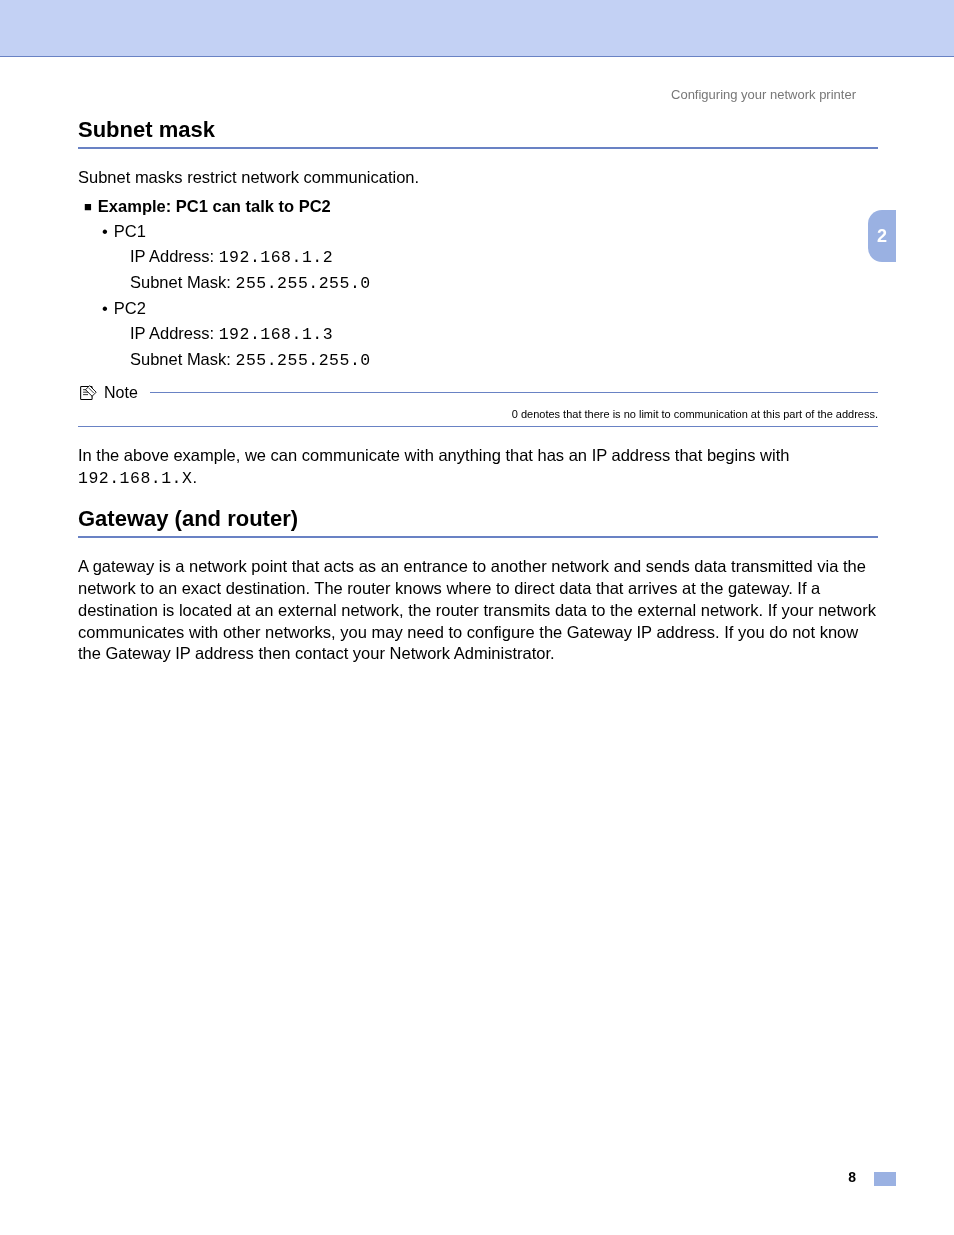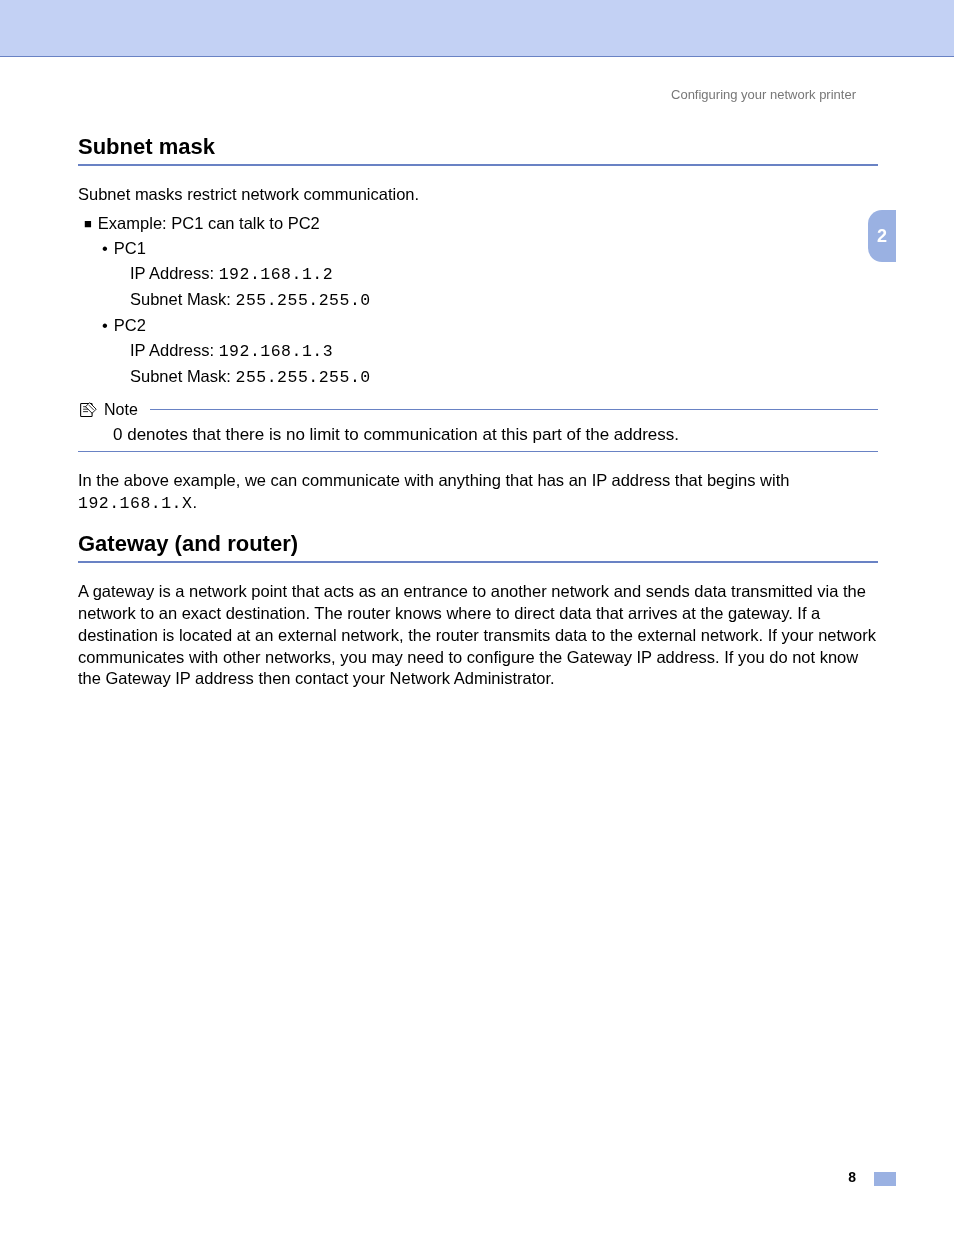--- a/index.html
+++ b/index.html
@@ -2,35 +2,35 @@
 <html><head>
 <meta charset="utf-8">
 <style>
   * { box-sizing: border-box; margin: 0; padding: 0; }
   html, body { width: 954px; height: 1235px; background: #fff; font-family: Arial, Helvetica, sans-serif; color: #000; }
   .page { position: relative; width: 896px; height: 1235px; padding-left: 20px; }
   .top-band { position: absolute; left: 0; top: 0; width: 954px; height: 56px; background: #c3d1f4; }
   .top-rule { position: absolute; left: 0; top: 56px; width: 954px; height: 1px; background: #6982c4; }
   .breadcrumb { position: absolute; top: 87px; right: 40px; font-size: 13px; color: #777; }
   .chapter-tab { position: absolute; top: 210px; right: 0; width: 28px; height: 52px; background: #9ab1e2; border-radius: 14px 0 0 14px; display: flex; align-items: center; justify-content: center; color: #fff; font-size: 18px; font-weight: bold; }
-  .content { position: absolute; left: 78px; top: 134px; width: 800px; }
+  .content { position: absolute; left: 78px; top: 117px; width: 800px; }
   h2.section-title { font-size: 22px; font-weight: bold; margin-bottom: 4px; }
   .title-rule { height: 2px; background: #6982c4; margin-bottom: 18px; }
   p.body { font-size: 16.5px; line-height: 1.32; margin-bottom: 8px; }
-  .sq-item { font-size: 16.5px; margin: 4px 0 6px 6px; }
+  .sq-item { font-size: 16.5px; margin: 4px 0 6px 6px; font-weight: bold; }
   .sq { font-size: 13px; vertical-align: 1px; margin-right: 6px; }
   .bul-item { font-size: 16.5px; margin: 6px 0 4px 24px; }
   .bul { margin-right: 6px; }
   .kv { font-size: 16.5px; margin: 6px 0 6px 52px; }
   .mono { font-family: Liberation Mono, monospace; letter-spacing: 0.5px; }
   .note-wrap { margin-top: 14px; }
   .note-head { display: flex; align-items: center; gap: 6px; }
   .note-label { font-weight: normal; font-size: 16px; }
   .note-line { flex: 1; height: 1px; background: #6982c4; margin-left: 6px; }
-  .note-body { font-size: 17px; margin: 6px 0 6px 35px; }
+  .note-body { font-size: 11px; margin: 6px 0 6px 22px; text-align: right; }
   .note-bottom { height: 1px; background: #6982c4; margin-top: 6px; }
   .after-note { margin-top: 18px; }
   .section2 { margin-top: 17px; }
   .pgnum { position: absolute; right: 40px; bottom: 50px; font-size: 14px; font-weight: bold; }
   .pgmark { position: absolute; right: 0; bottom: 49px; width: 22px; height: 14px; background: #9ab1e2; }
   svg.note-icon { width: 20px; height: 18px; flex: 0 0 auto; }
 </style>
 </head>
 <body>
 <div class="page">

